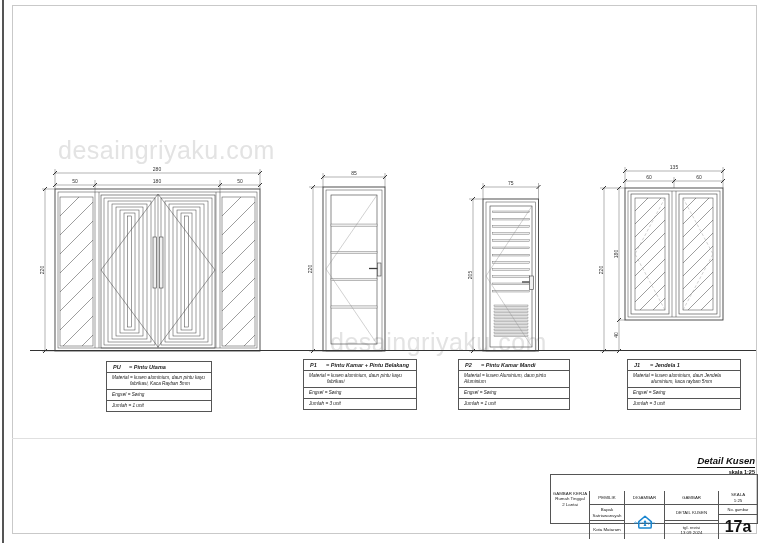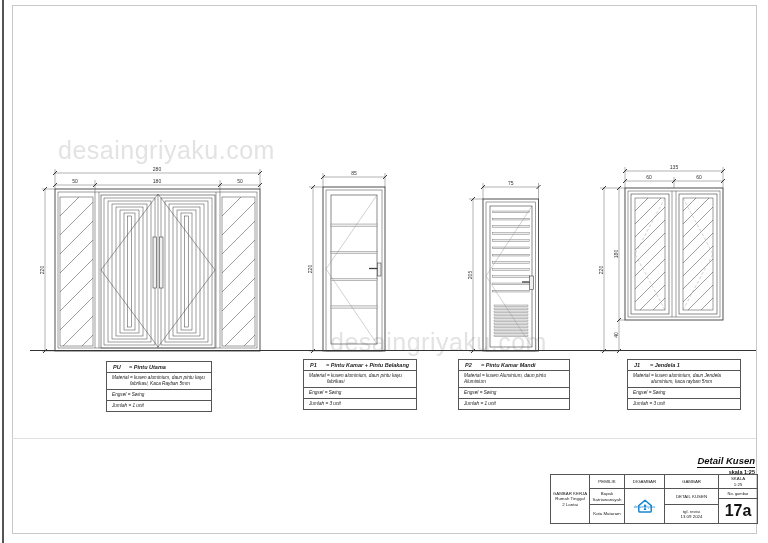--- a/index.html
+++ b/index.html
@@ -29,21 +29,21 @@
   .spec-material .l2{padding-left:18px;}
   .spec-row{font-size:4.7px;line-height:6px;padding:2px 3px 2px 5px;}
   .spec-row.engsel{border-bottom:1px solid #555;}
   .tb-title{position:absolute;right:13px;top:450px;text-align:right;color:#111;}
   .tb-title-text{display:inline-block;font-size:9.5px;font-weight:bold;font-style:italic;
                  border-bottom:1.2px solid #111;padding-bottom:1px;}
   .tb-title-scale{font-size:5.5px;font-weight:bold;margin-top:1px;}
   .tb{position:absolute;left:550px;top:474px;width:206px;height:48px;border:1px solid #555;
       display:flex;color:#222;}
   .tb-col{box-sizing:border-box;height:100%;display:flex;flex-direction:column;}
-  .tb-col+.tb-col{border-left:1px solid #555;}
+  .tb-col+.tb-col{border-left:1px solid #555;margin-top:16px;}
   .tb-cell{box-sizing:border-box;display:flex;flex-direction:column;align-items:center;
            justify-content:center;text-align:center;font-size:4.4px;line-height:5.2px;overflow:hidden;}
   .tb-cell+.tb-cell{border-top:1px solid #555;}
   .tb-num{font-size:16px;font-weight:bold;line-height:16px;color:#111;}
   .logo-text{font-size:3.5px;color:#1a86d0;line-height:4px;margin-top:1px;}
 </style>
 </head>
 <body>
 
 <div id="sheet">

